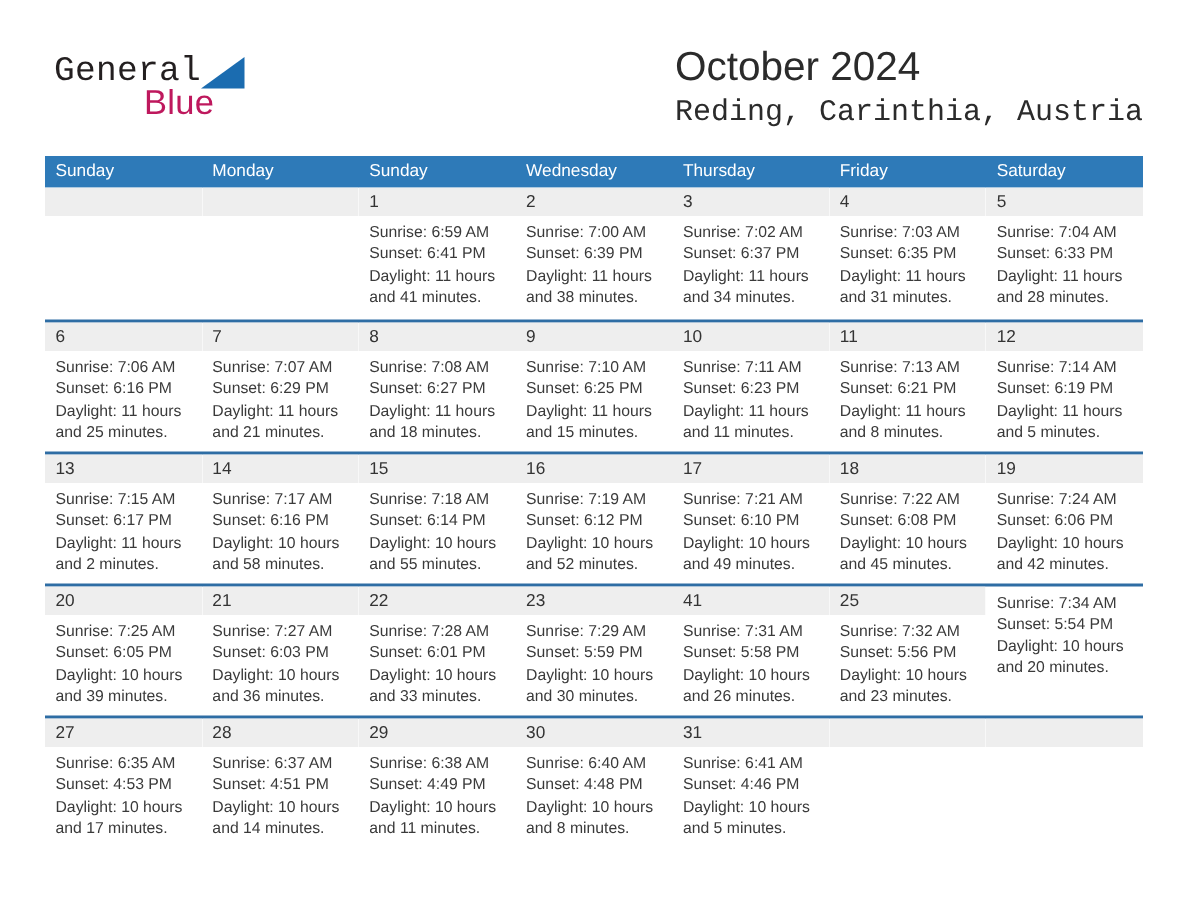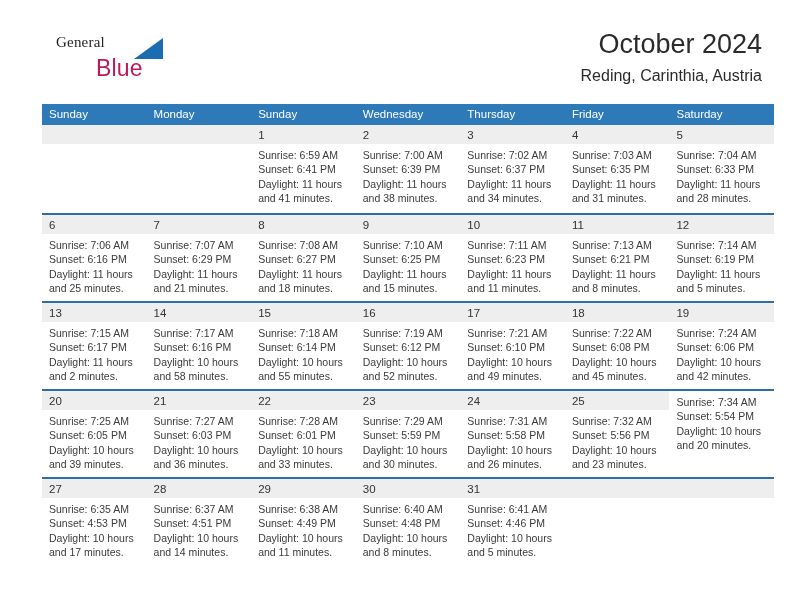--- a/index.html
+++ b/index.html
@@ -33,25 +33,24 @@
     position: absolute;
     left: 6px;
     top: 6px;
     width: 200px;
     height: 56px;
   }
   .brand-general {
     position: absolute;
     left: 0;
     top: 0;
-    font-size: 15px;
+    font-size: 23px;
     letter-spacing: .2px;
     color: #231f20;
-    font-family: Liberation Serif, serif;
-    margin-left: 20px;
+    font-family: Liberation Mono, monospace;
   }
   .brand-blue {
     position: absolute;
     left: 60px;
     top: 21px;
     font-size: 23px;
     letter-spacing: .2px;
     color: #be185d;
     font-family: "Liberation Sans", sans-serif;
   }
@@ -61,40 +60,41 @@
     top: 4px;
     width: 0;
     height: 0;
     border-left: 29px solid transparent;
     border-bottom: 21px solid #1b6cb0;
   }
   .title-wrap {
     position: absolute;
     right: 0;
     top: 0;
-    text-align: right;
+    text-align: left;
   }
   .cal-title {
     font-size: 27px;
     color: #2b2b2b;
     line-height: 32px;
     white-space: nowrap;
   }
   .cal-subtitle {
-    font-size: 16px;
+    font-size: 20px;
     color: #2b2b2b;
     line-height: 20px;
     margin-top: 6px;
     white-space: nowrap;
+    font-family: Liberation Mono, monospace;
   }
 
   
   .calendar {
     position: absolute;
-    left: 42px;
+    left: 30px;
     top: 104px;
     width: 732px;
   }
   .weekday-row {
     display: flex;
     background: #2e7ab8;
     height: 21px;
   }
   .weekday {
     flex: 1 1 0;
@@ -399,21 +399,21 @@
       <div class="day-cell">
         <div class="daynum-band"><span class="daynum">23</span></div>
         <div class="day-info">
           <div>Sunrise: 7:29 AM</div>
           <div>Sunset: 5:59 PM</div>
           <div>Daylight: 10 hours</div>
           <div>and 30 minutes.</div>
         </div>
       </div>
       <div class="day-cell">
-        <div class="daynum-band"><span class="daynum">24</span></div>
+        <div class="daynum-band"><span class="daynum">41</span></div>
         <div class="day-info">
           <div>Sunrise: 7:31 AM</div>
           <div>Sunset: 5:58 PM</div>
           <div>Daylight: 10 hours</div>
           <div>and 26 minutes.</div>
         </div>
       </div>
       <div class="day-cell">
         <div class="daynum-band"><span class="daynum">25</span></div>
         <div class="day-info">

